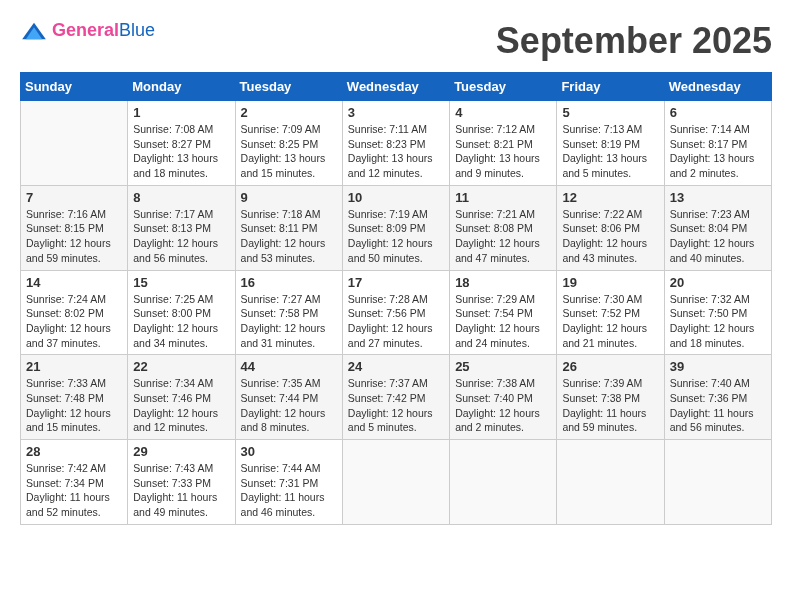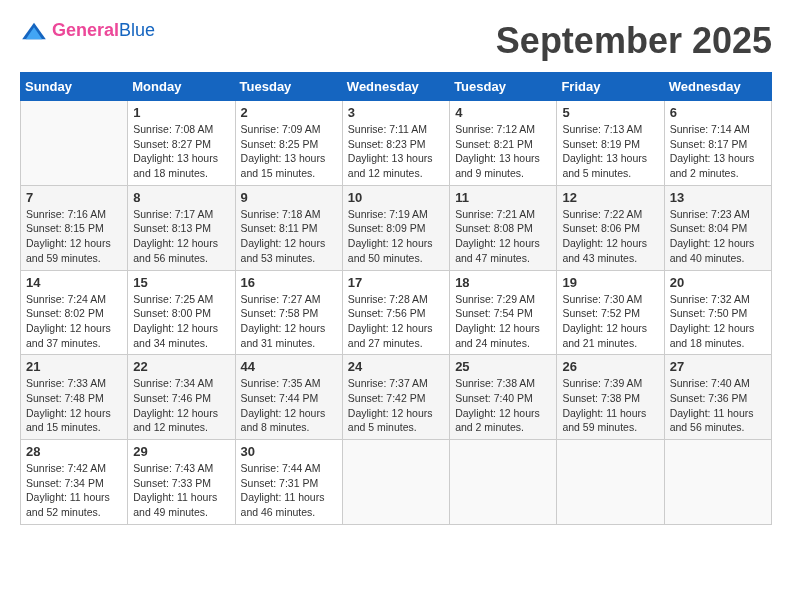--- a/index.html
+++ b/index.html
@@ -225,21 +225,21 @@
         </td>
         <td>
           <div class="day-number">25</div>
           <div class="cell-info">Sunrise: 7:38 AM<br>Sunset: 7:40 PM<br>Daylight: 12 hours<br>and 2 minutes.</div>
         </td>
         <td>
           <div class="day-number">26</div>
           <div class="cell-info">Sunrise: 7:39 AM<br>Sunset: 7:38 PM<br>Daylight: 11 hours<br>and 59 minutes.</div>
         </td>
         <td>
-          <div class="day-number">27</div>
+          <div class="day-number">39</div>
           <div class="cell-info">Sunrise: 7:40 AM<br>Sunset: 7:36 PM<br>Daylight: 11 hours<br>and 56 minutes.</div>
         </td>
       </tr>
       <tr>
         <td>
           <div class="day-number">28</div>
           <div class="cell-info">Sunrise: 7:42 AM<br>Sunset: 7:34 PM<br>Daylight: 11 hours<br>and 52 minutes.</div>
         </td>
         <td>
           <div class="day-number">29</div>

